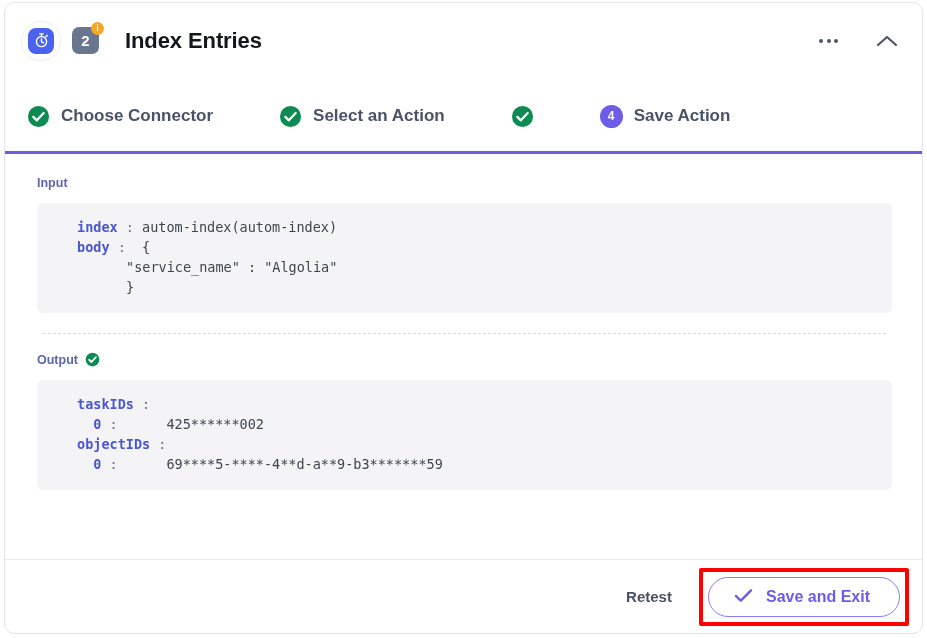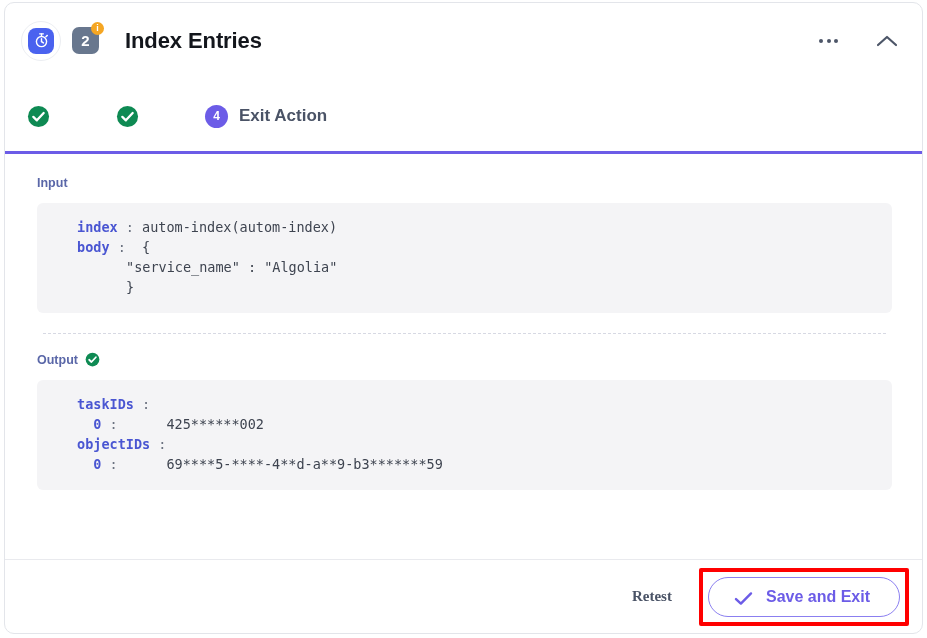--- a/index.html
+++ b/index.html
@@ -227,41 +227,41 @@
     box-sizing: border-box;
   }
   .retest-btn {
     font-size: 15px;
     font-weight: bold;
     color: #4a5366;
     background: none;
     border: none;
     padding: 10px 14px;
     cursor: pointer;
-    font-family: Liberation Serif, serif;
+    font-family: Liberation Sans, sans-serif;
   }
   .save-wrap {
     position: relative;
     margin-left: 22px;
     margin-right: 8px;
   }
   .save-highlight {
     position: absolute;
     left: -9px;
     top: -9px;
     right: -9px;
     bottom: -9px;
     border: 4px solid #ff0000;
     border-radius: 2px;
     pointer-events: none;
   }
   .save-btn {
     position: relative;
     display: flex;
-    align-items: flex-end;
+    align-items: flex-start;
     gap: 13px;
     background: #ffffff;
     border: 1.5px solid #8b7ff0;
     border-radius: 22px;
     padding: 10px 29px 10px 25px;
     font-size: 16px;
     font-weight: bold;
     color: #6c5ce7;
     cursor: pointer;
     font-family: "Liberation Sans", sans-serif;
@@ -310,35 +310,45 @@
 
   <div class="stepper">
 
     <div class="step">
       <span class="step-check">
         <svg width="23" height="23" viewBox="0 0 24 24">
           <circle cx="12" cy="12" r="11" fill="#0e8a53"></circle>
           <polyline points="6.6,12.4 10.3,16 17.4,8.4" fill="none" stroke="#ffffff" stroke-width="2.4" stroke-linecap="round" stroke-linejoin="round"></polyline>
         </svg>
       </span>
-    </div>
-
+      <span class="step-label">Choose Connector</span>
+    </div>
 
     <div class="step">
       <span class="step-check">
         <svg width="23" height="23" viewBox="0 0 24 24">
           <circle cx="12" cy="12" r="11" fill="#0e8a53"></circle>
           <polyline points="6.6,12.4 10.3,16 17.4,8.4" fill="none" stroke="#ffffff" stroke-width="2.4" stroke-linecap="round" stroke-linejoin="round"></polyline>
         </svg>
       </span>
+      <span class="step-label">Select an Action</span>
+    </div>
+
+    <div class="step">
+      <span class="step-check">
+        <svg width="23" height="23" viewBox="0 0 24 24">
+          <circle cx="12" cy="12" r="11" fill="#0e8a53"></circle>
+          <polyline points="6.6,12.4 10.3,16 17.4,8.4" fill="none" stroke="#ffffff" stroke-width="2.4" stroke-linecap="round" stroke-linejoin="round"></polyline>
+        </svg>
+      </span>
     </div>
 
     <div class="step">
       <span class="step-num">4</span>
-      <span class="step-label">Exit Action</span>
+      <span class="step-label">Save Action</span>
     </div>
 
     <div class="stepper-underline"></div>
   </div>
 
   <div class="content">
 
     <div class="section-label">
       <span class="label-text">Input</span>
     </div>

